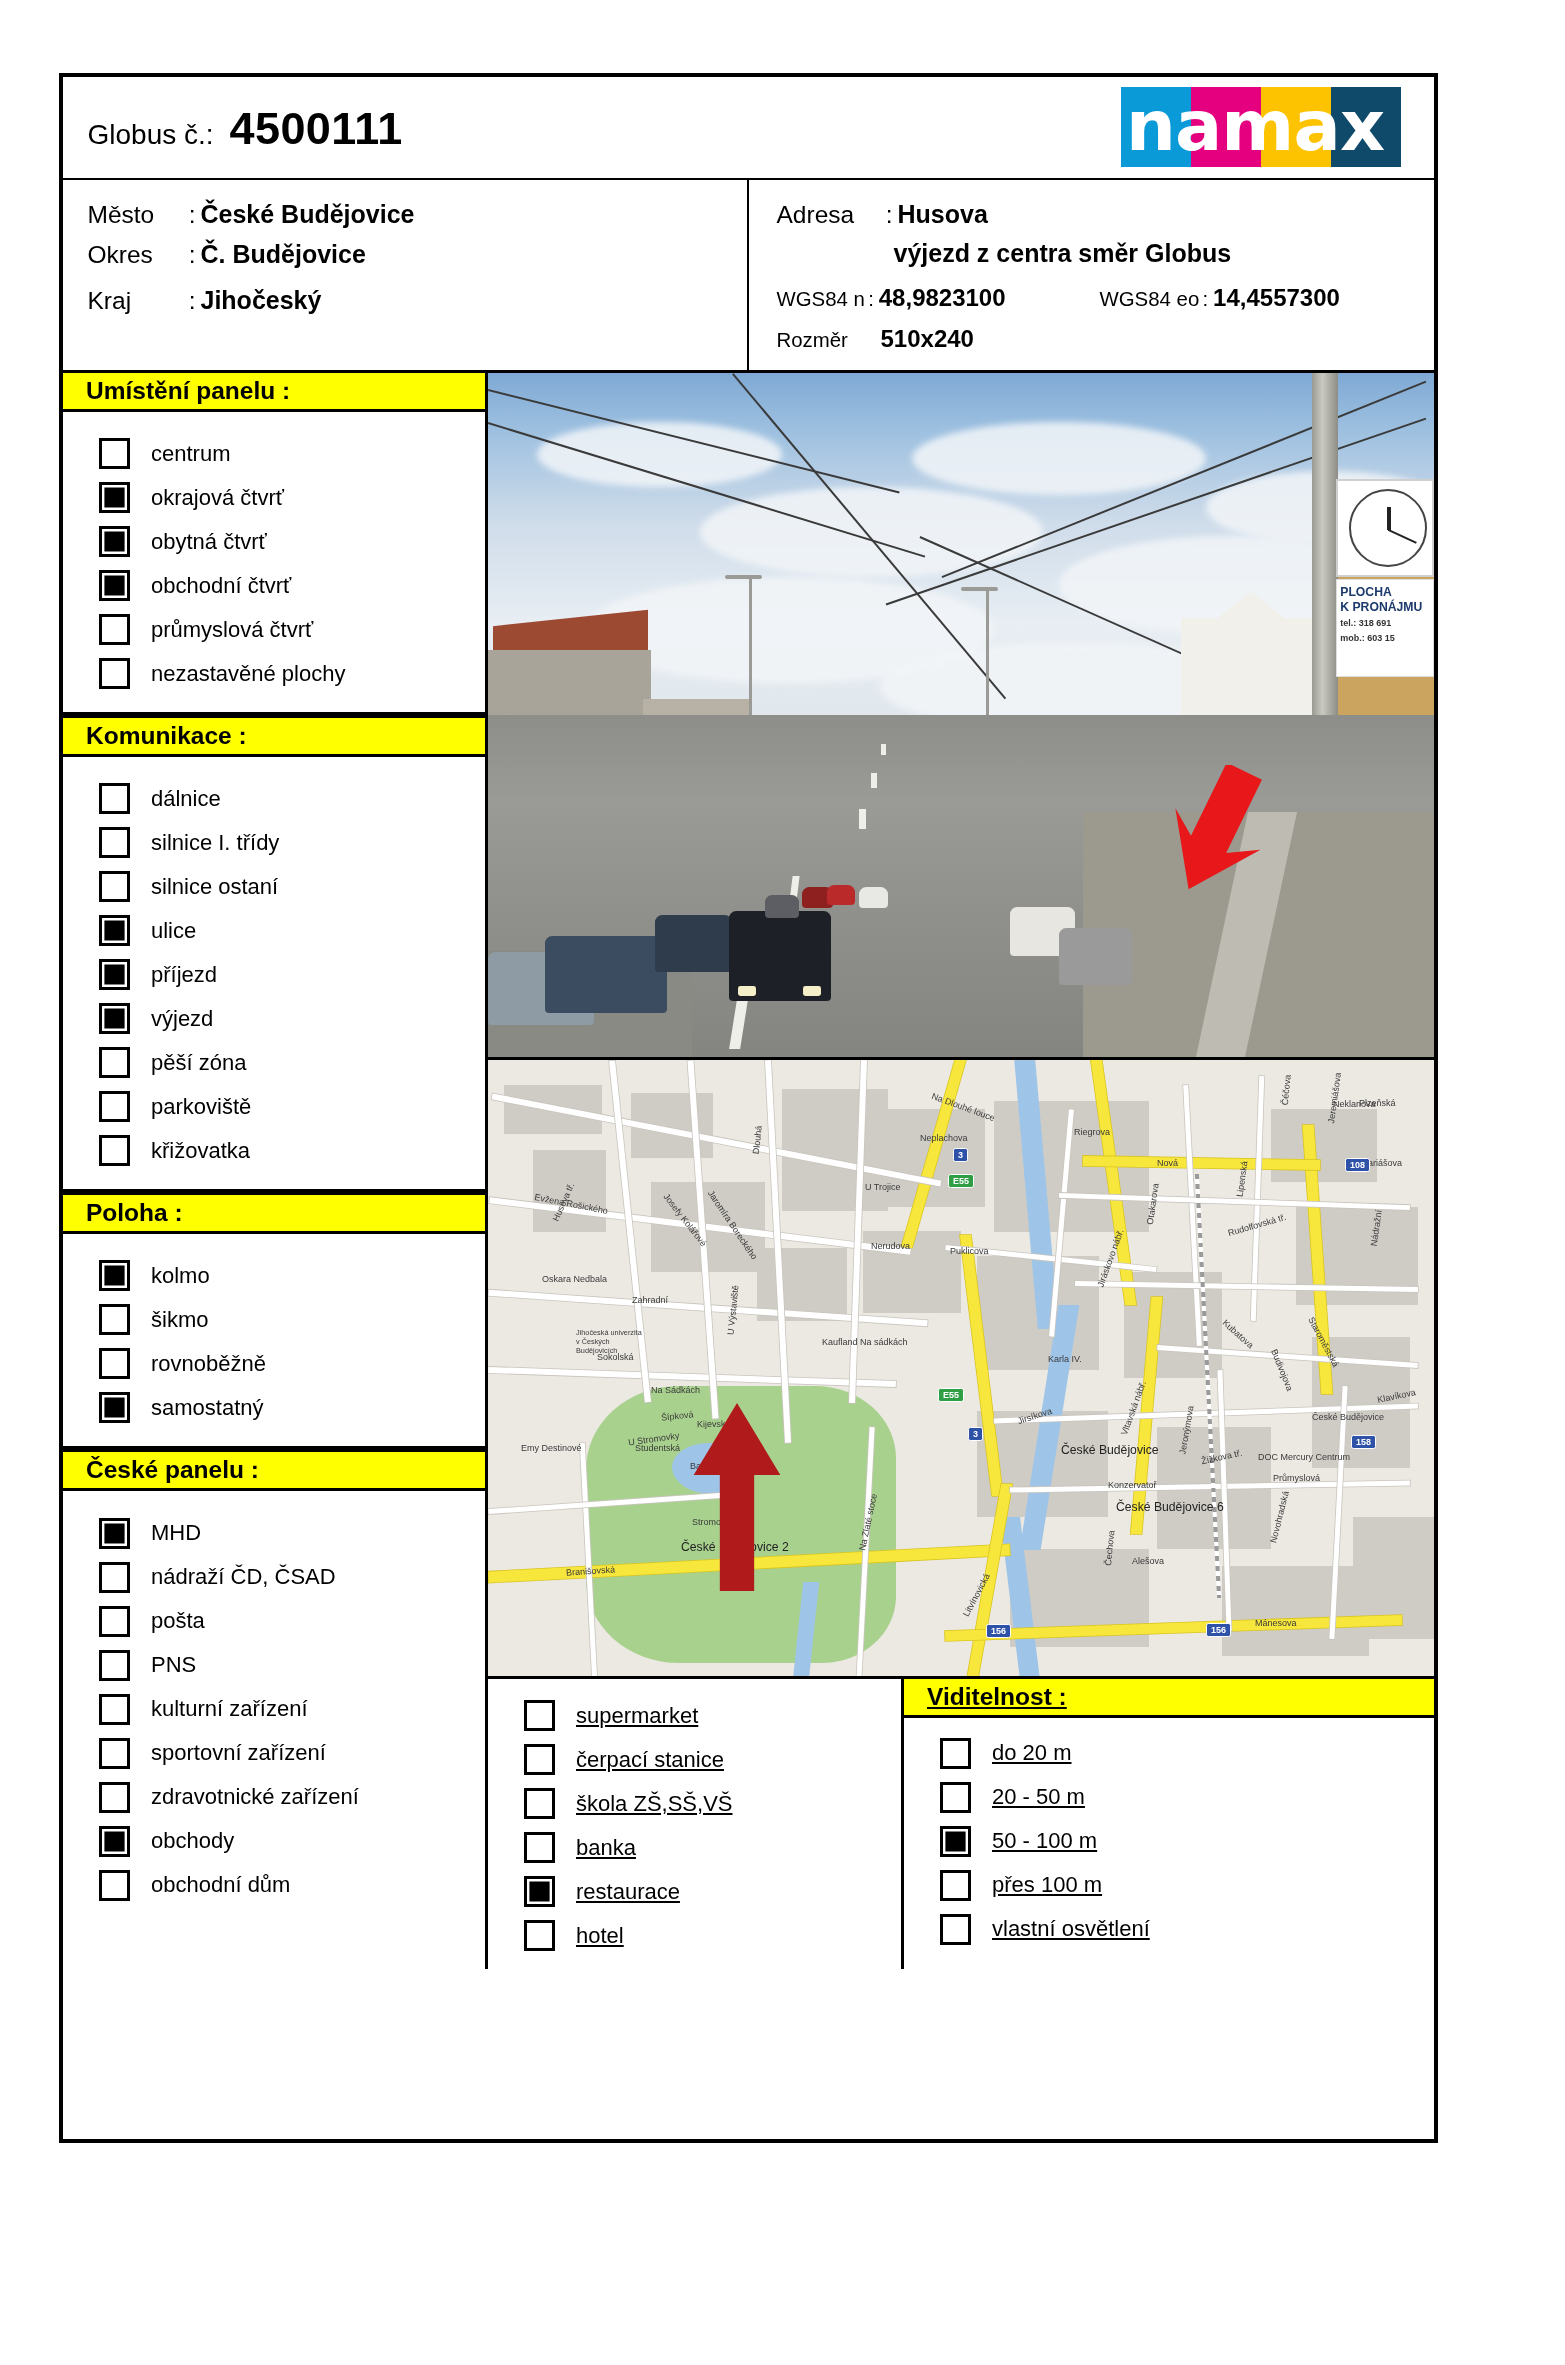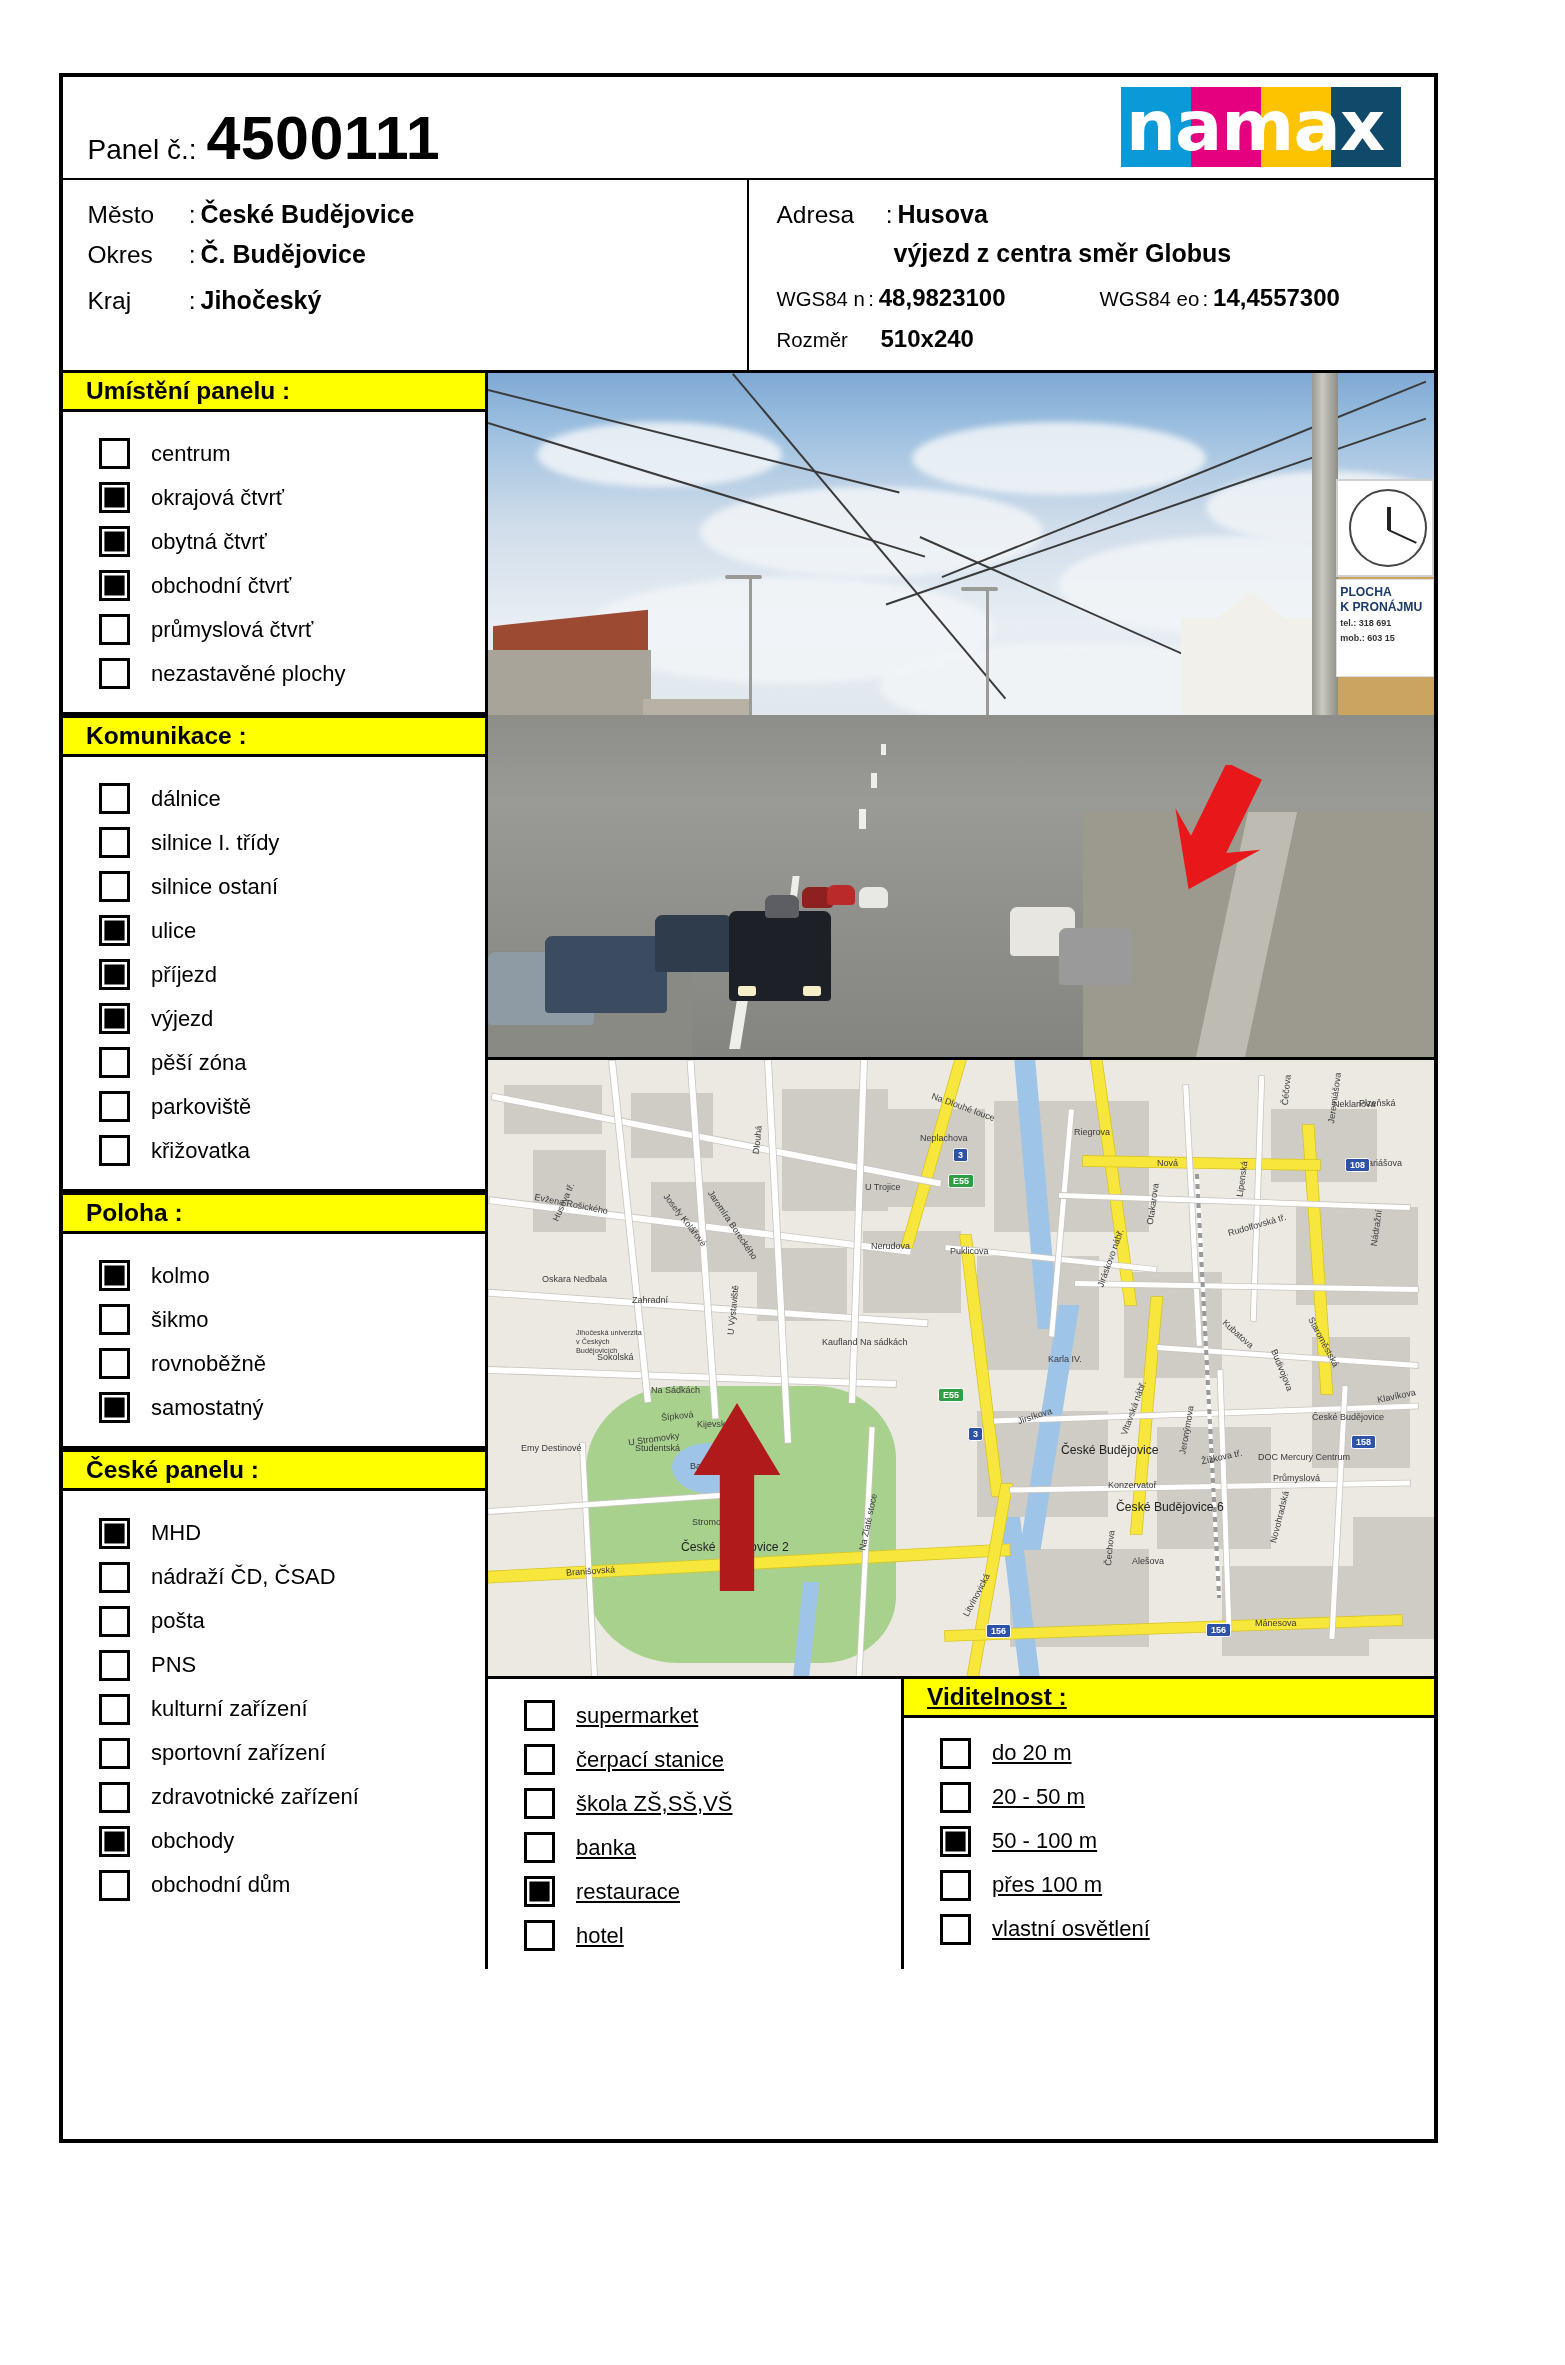--- a/index.html
+++ b/index.html
@@ -6,21 +6,21 @@
   body{width:1565px;height:2366px;font-family:"Liberation Sans",sans-serif;
        -webkit-font-smoothing:antialiased;}
 
   .sheet{position:absolute;left:59px;top:73px;width:1379px;height:2070px;
          border:4.1px solid #000;box-sizing:border-box;background:#fff;}
 
   
   .hdr{position:relative;height:101px;border-bottom:2.4px solid #000;}
   .panel-no{position:absolute;left:24.5px;top:26px;display:flex;align-items:baseline;}
   .panel-no .lbl{font-size:28px;color:#000;}
-  .panel-no .val{font-size:61px;font-weight:bold;letter-spacing:0.4px;margin-left:10px;}
+  .panel-no .val{font-size:45px;font-weight:bold;letter-spacing:0.4px;margin-left:16px;}
 
   .logo{position:absolute;right:33px;top:9.8px;display:flex;height:80px;}
   .logo .blk{width:70px;height:80px;position:relative;overflow:hidden;}
   .logo .blk span{position:absolute;left:0;top:0;width:281px;height:80px;
         font-size:70px;font-weight:bold;color:#fff;line-height:79px;
         font-family:"DejaVu Sans",sans-serif;letter-spacing:-0.8px;text-indent:4.9px;}
   .logo .b1{background:#0b9ad8;} .logo .b1 span{margin-left:0;}
   .logo .b2{background:#e4007f;} .logo .b2 span{margin-left:-70px;}
   .logo .b3{background:#fdc300;} .logo .b3 span{margin-left:-140px;}
   .logo .b4{background:#0f4a6b;} .logo .b4 span{margin-left:-210px;}
@@ -145,21 +145,21 @@
   .bright{flex:1;}
   .bright .sec-hd{border-top:none;}
 </style>
 </head>
 <body>
 
 <div class="sheet">
 
   <div class="hdr">
     <div class="panel-no">
-      <span class="lbl">Panel č.:</span>
+      <span class="lbl">Globus č.:</span>
       <span class="val">4500111</span>
     </div>
     <div class="logo">
       <div class="blk b1">
           <span>namax</span>
         </div>
       <div class="blk b2">
           <span>namax</span>
         </div>
       <div class="blk b3">

